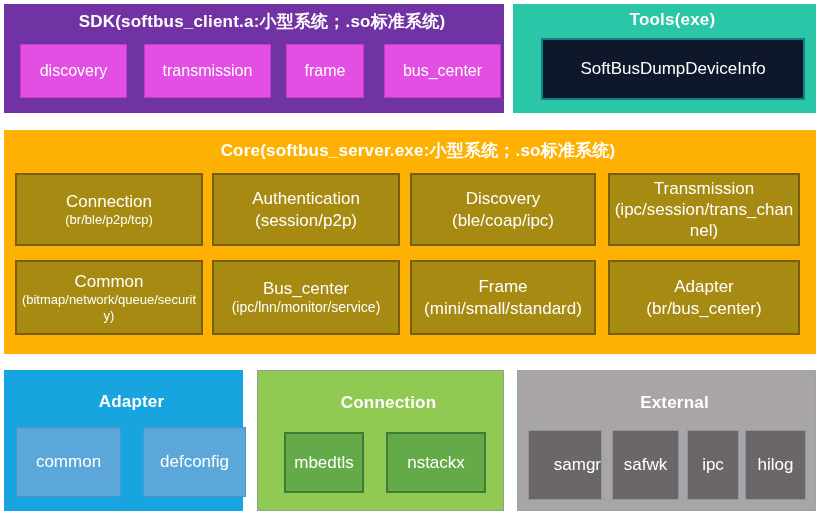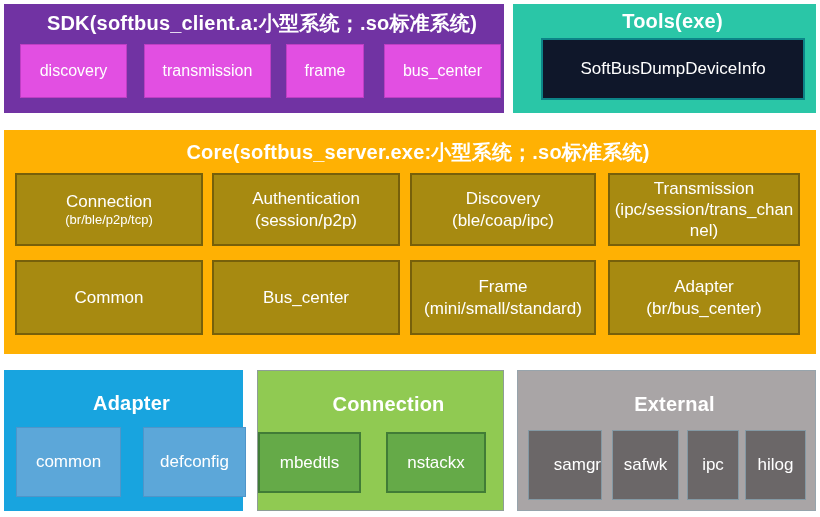--- a/index.html
+++ b/index.html
@@ -3,21 +3,21 @@
 <meta charset="utf-8">
 <style>
   html,body{margin:0;padding:0;background:#ffffff;}
   #canvas{
     position:relative;width:820px;height:517px;background:#ffffff;
     font-family:"Liberation Sans",sans-serif;color:#ffffff;overflow:hidden;
   }
   .block{position:absolute;box-sizing:border-box;}
   .block-title{
     position:absolute;left:16px;right:0;text-align:center;
-    font-size:20px;font-weight:600;letter-spacing:.2px;white-space:nowrap;
+    font-size:17px;font-weight:600;letter-spacing:.2px;white-space:nowrap;
   }
   .chip{
     position:absolute;box-sizing:border-box;display:flex;flex-direction:column;
     align-items:center;justify-content:center;text-align:center;line-height:1.25;
   }
   
   .sdk{left:4px;top:4px;width:500px;height:109px;background:#7133A3;}
   .sdk .chip{top:40px;height:54px;background:#E24FE2;border:1px solid #BE3FC4;font-size:16px;}
   .sdk-i0{left:16px;width:107px;}
   .sdk-i1{left:140px;width:127px;}
@@ -41,21 +41,21 @@
   .col2{left:208px;width:188px;}
   .col3{left:406px;width:186px;}
   .col4{left:604px;width:192px;}
   
   .adapter{left:4px;top:370px;width:239px;height:141px;background:#18A4DF;}
   .adapter .chip{top:57px;height:70px;background:#5CA7D9;border:1px solid #4F95C9;font-size:17px;}
   .ad-i0{left:12px;width:105px;}
   .ad-i1{left:123px;width:103px;margin-left:16px;}
   .component{left:257px;top:370px;width:247px;height:141px;background:#90CA52;border:1px solid #8E9E96;}
   .component .chip{top:61px;height:61px;background:#65AA48;border:2px solid #417C36;font-size:17px;}
-  .cp-i0{left:0;width:103px;}
+  .cp-i0{left:26px;width:80px;}
   .cp-i1{left:128px;width:100px;}
   .external{left:517px;top:370px;width:299px;height:141px;background:#A9A5A6;border:1px solid #97A4AC;}
   .external .chip{top:59px;height:70px;background:#6B6768;border:1px solid #8499A4;font-size:17px;}
   .ex-i0{left:10px;width:74px;align-items:flex-end;}
   .ex-i1{left:94px;width:67px;}
   .ex-i2{left:169px;width:52px;}
   .ex-i3{left:227px;width:61px;}
   .t6{top:6px;}
   .t9{top:9px;}
   .t22{top:22px;}
@@ -103,23 +103,25 @@
       <span class="cell-title">Discovery</span>
       <span class="cell-sub">(ble/coap/ipc)</span>
     </div>
     <div class="chip row1 col4">
       <span class="cell-title">Transmission</span>
       <span class="cell-sub">(ipc/session/trans_channel)</span>
     </div>
 
     <div class="chip row2 col1">
       <span class="cell-title">Common</span>
+      <span class="cell-sub small">(bitmap/network/queue/security)</span>
     </div>
     <div class="chip row2 col2">
       <span class="cell-title">Bus_center</span>
+      <span class="cell-sub medium">(ipc/lnn/monitor/service)</span>
     </div>
     <div class="chip row2 col3">
       <span class="cell-title">Frame</span>
       <span class="cell-sub">(mini/small/standard)</span>
     </div>
     <div class="chip row2 col4">
       <span class="cell-title">Adapter</span>
       <span class="cell-sub">(br/bus_center)</span>
     </div>
   </div>

